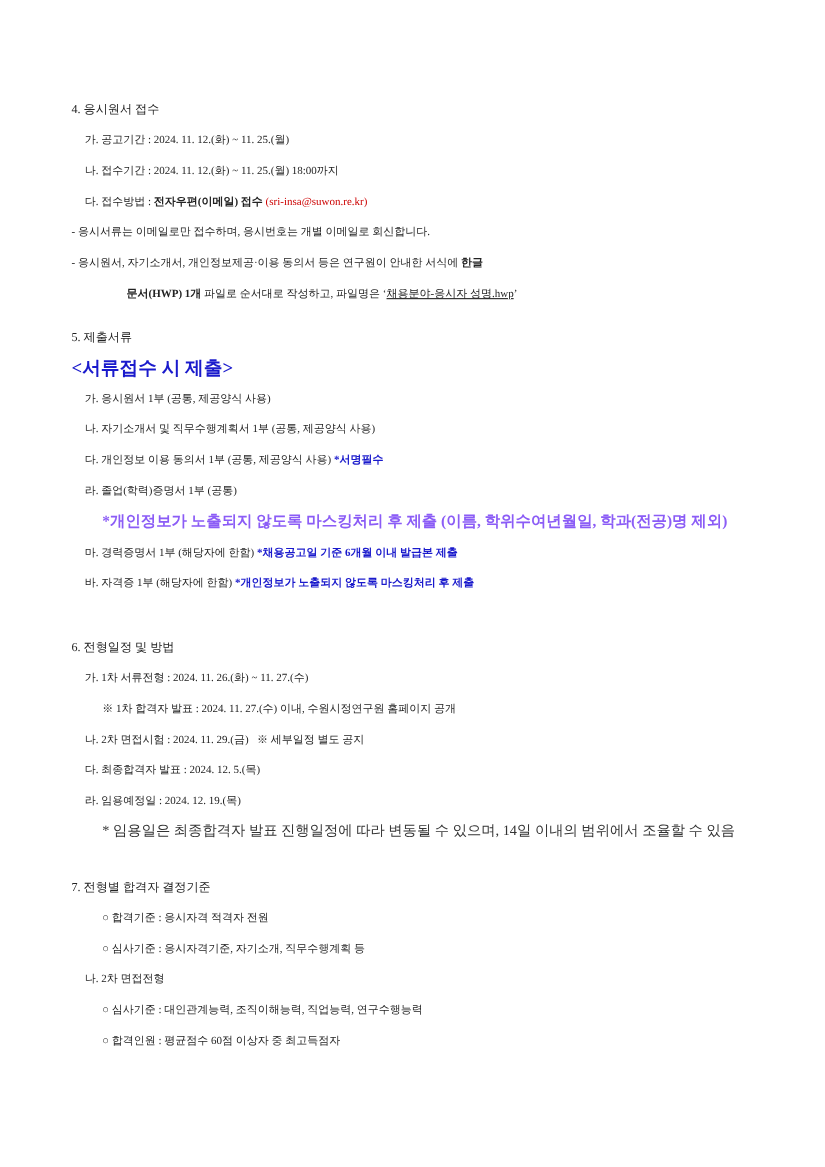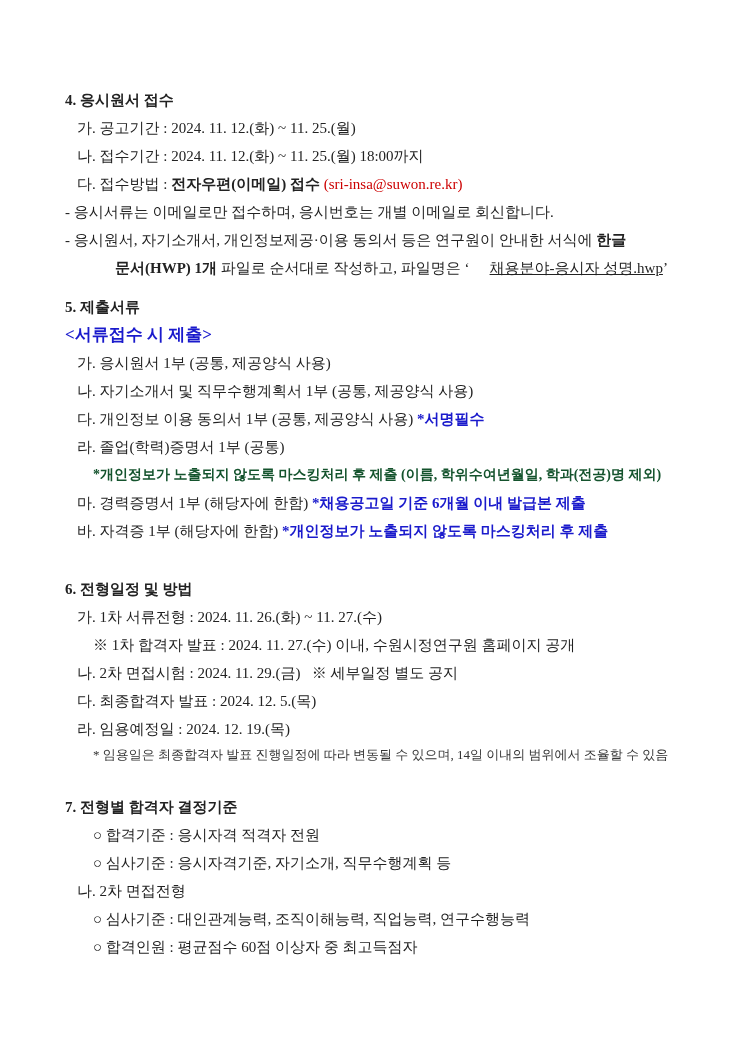--- a/index.html
+++ b/index.html
@@ -10,35 +10,35 @@
     height: 1061px;
     margin: 0 auto;
     background: #ffffff;
     font-family: "Liberation Serif", "DejaVu Serif", serif;
     color: #222222;
     padding: 86px 36px 0 65px;
     overflow: hidden;
   }
   .ln {
     margin: 0;
-    font-size: 15px;
+    font-size: 10px;
     line-height: 28px;
     white-space: nowrap;
     letter-spacing: 0px;
   }
-  .h  { font-weight: bold; font-size: 15px; }
+  .h  { font-weight: normal; font-size: 11px; }
   .ind1 { margin-left: 12px; }   
   .ind2 { }   
   .ind3 { margin-left: 50px; }   
   .ind4 { margin-left: 28px; }   
   .b { font-weight: bold; text-align: right; }
   .red  { color: #cc0000; }
   .blue { color: #1a1acc; font-weight: bold; }
-  .bluenote { color: #14532d; font-weight: bold; font-size: 14px; }
-  .u { text-decoration: underline; margin-left: 20px; }
+  .bluenote { color: #8b5cf6; font-weight: bold; font-size: 14px; }
+  .u { text-decoration: underline; }
   .sub { color: #1a1acc; font-weight: bold; font-size: 17px; }
   .small { font-size: 13px; line-height: 24px; color: #333333; }
   .gap-s5 { margin-top: 11px; }
   .gap-s6 { margin-top: 30px; }
   .gap-s7 { margin-top: 26px; }
 </style>
 </head>
 <body>
 
 <div class="page">

